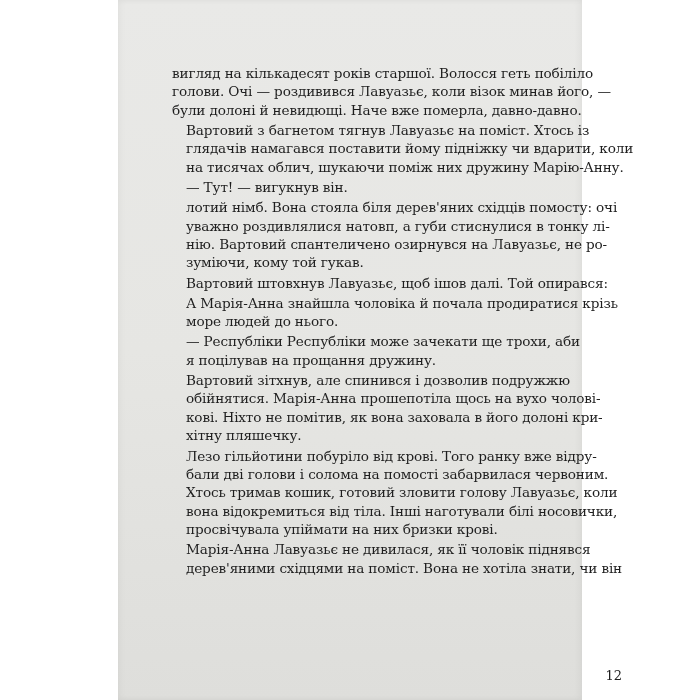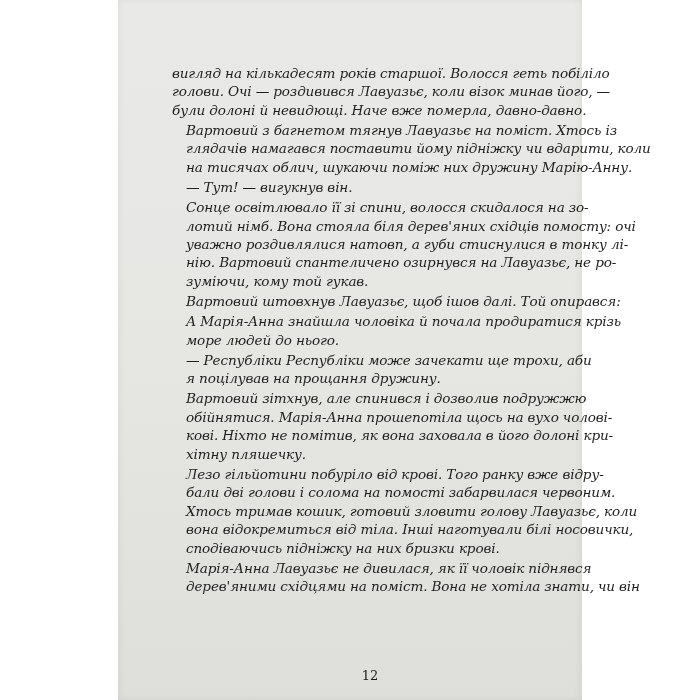--- a/index.html
+++ b/index.html
@@ -38,33 +38,32 @@
   }
   .para.first {
     text-indent: 0;
   }
   .line {
     display: block;
     text-align: justify;
     text-align-last: justify;
     white-space: nowrap;
     overflow: visible;
-    font-style: italic;
   }
   .line.last {
     text-align-last: left;
   }
   .para .line:first-child { text-indent: 14px; }
   .para.first .line:first-child { text-indent: 0; }
   .page-number {
     position: absolute;
     left: 0;
     width: 504px;
     top: 668px;
-    text-align: center;
+    text-align: right;
     font-family: "DejaVu Serif", "Liberation Serif", serif;
     font-size: 13px;
     color: #1e1e1e;
   }
 </style>
 </head>
 <body>
 
 <div class="page">
   <div class="text-block">
@@ -79,21 +78,20 @@
       <span class="line">Вартовий з багнетом тягнув Лавуазьє на поміст. Хтось із</span>
       <span class="line">глядачів намагався поставити йому підніжку чи вдарити, коли</span>
       <span class="line last">на тисячах облич, шукаючи поміж них дружину Марію-Анну.</span>
     </div>
 
     <div class="para">
       <span class="line last">— Тут! — вигукнув він.</span>
     </div>
 
     <div class="para">
-      <span class="line">Сонце освітлювало її зі спини, волосся скидалося на зо-</span>
       <span class="line">лотий німб. Вона стояла біля дерев'яних східців помосту: очі</span>
       <span class="line">уважно роздивлялися натовп, а губи стиснулися в тонку лі-</span>
       <span class="line">нію. Вартовий спантеличено озирнувся на Лавуазьє, не ро-</span>
       <span class="line last">зуміючи, кому той гукав.</span>
     </div>
 
     <div class="para">
       <span class="line">Вартовий штовхнув Лавуазьє, щоб ішов далі. Той опирався:</span>
     </div>
 
@@ -112,21 +110,21 @@
       <span class="line">обійнятися. Марія-Анна прошепотіла щось на вухо чолові-</span>
       <span class="line">кові. Ніхто не помітив, як вона заховала в його долоні кри-</span>
       <span class="line last">хітну пляшечку.</span>
     </div>
 
     <div class="para">
       <span class="line">Лезо гільйотини побуріло від крові. Того ранку вже відру-</span>
       <span class="line">бали дві голови і солома на помості забарвилася червоним.</span>
       <span class="line">Хтось тримав кошик, готовий зловити голову Лавуазьє, коли</span>
       <span class="line">вона відокремиться від тіла. Інші наготували білі носовички,</span>
-      <span class="line last">сподіваючись підніжку на них бризки крові.</span>
+      <span class="line last">просвічувала упіймати на них бризки крові.</span>
     </div>
 
     <div class="para">
       <span class="line">Марія-Анна Лавуазьє не дивилася, як її чоловік піднявся</span>
       <span class="line">дерев'яними східцями на поміст. Вона не хотіла знати, чи він</span>
     </div>
 
   </div>
 
   <div class="page-number">12</div>

